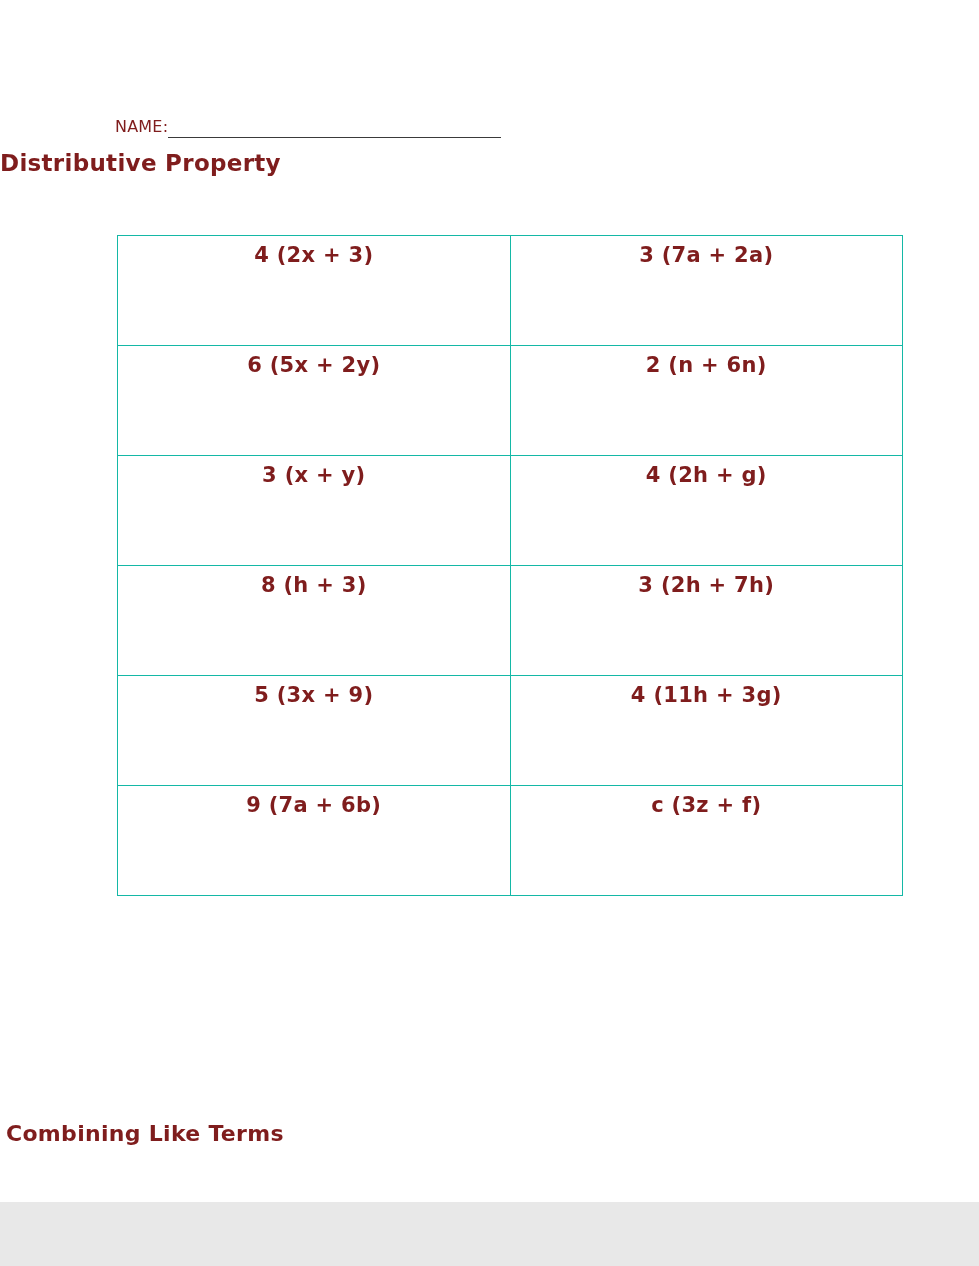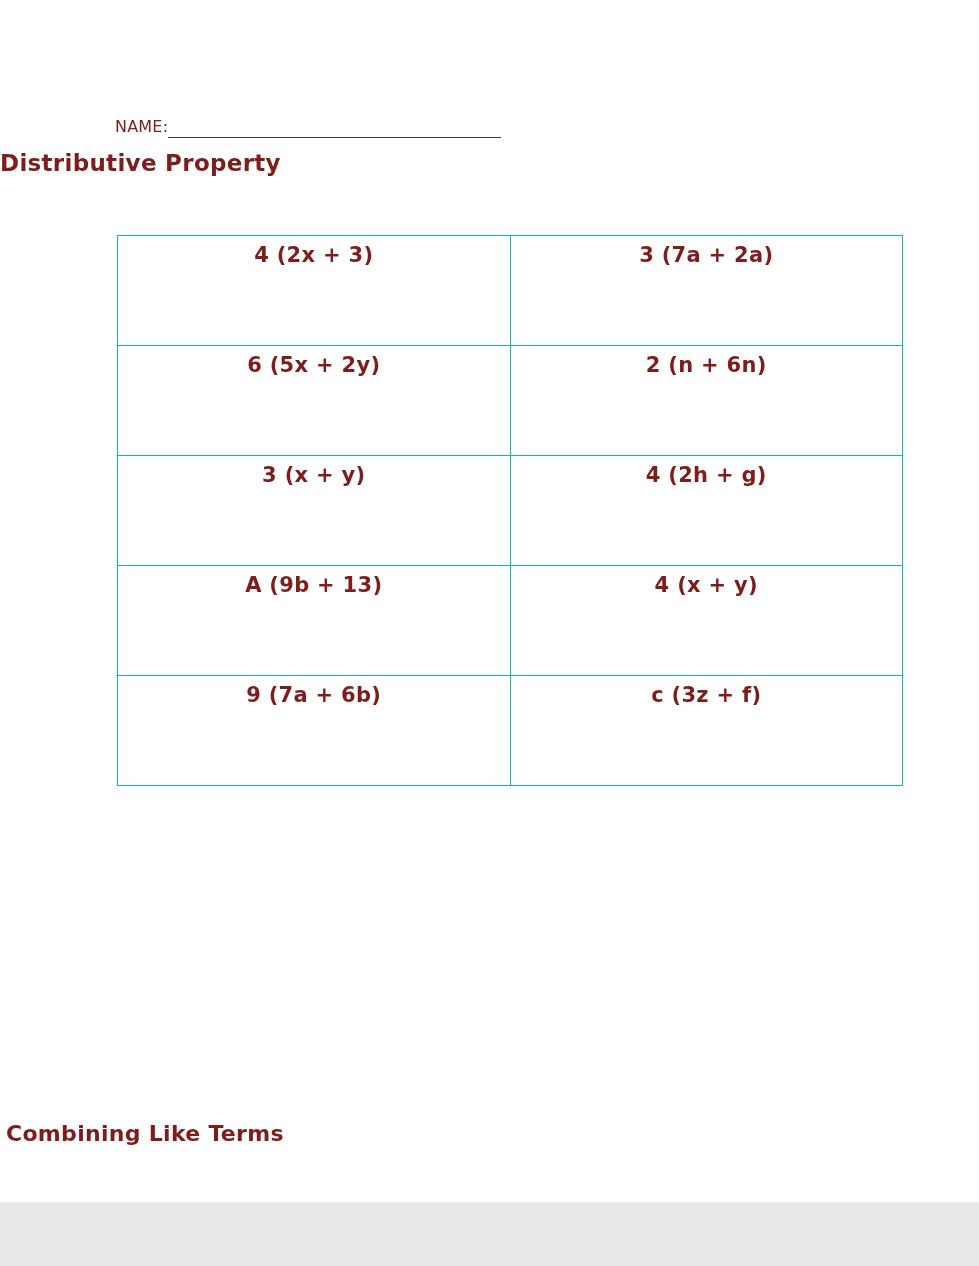--- a/index.html
+++ b/index.html
@@ -96,22 +96,26 @@
       </tr>
       <tr>
         <td>6 (5x + 2y)</td>
         <td>2 (n + 6n)</td>
       </tr>
       <tr>
         <td>3 (x + y)</td>
         <td>4 (2h + g)</td>
       </tr>
       <tr>
-        <td>A (9b + 13)</td>
-        <td>4 (x + y)</td>
+        <td>8 (h + 3)</td>
+        <td>3 (2h + 7h)</td>
+      </tr>
+      <tr>
+        <td>5 (3x + 9)</td>
+        <td>4 (11h + 3g)</td>
       </tr>
       <tr>
         <td>9 (7a + 6b)</td>
         <td>c (3z + f)</td>
       </tr>
     </tbody>
   </table>
 
   <div class="footer-title">Combining Like Terms</div>
 

